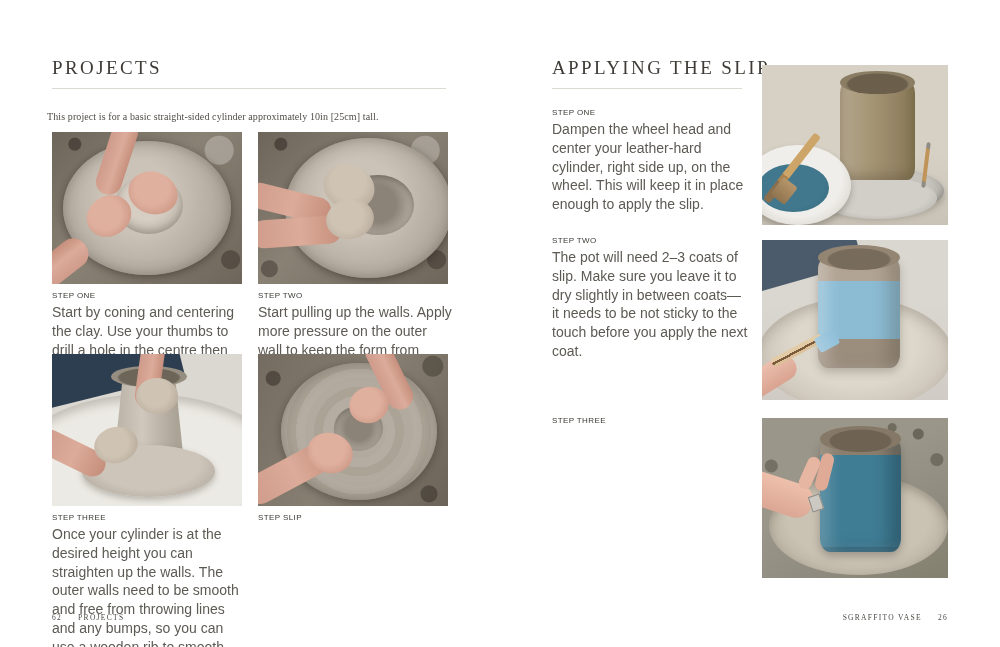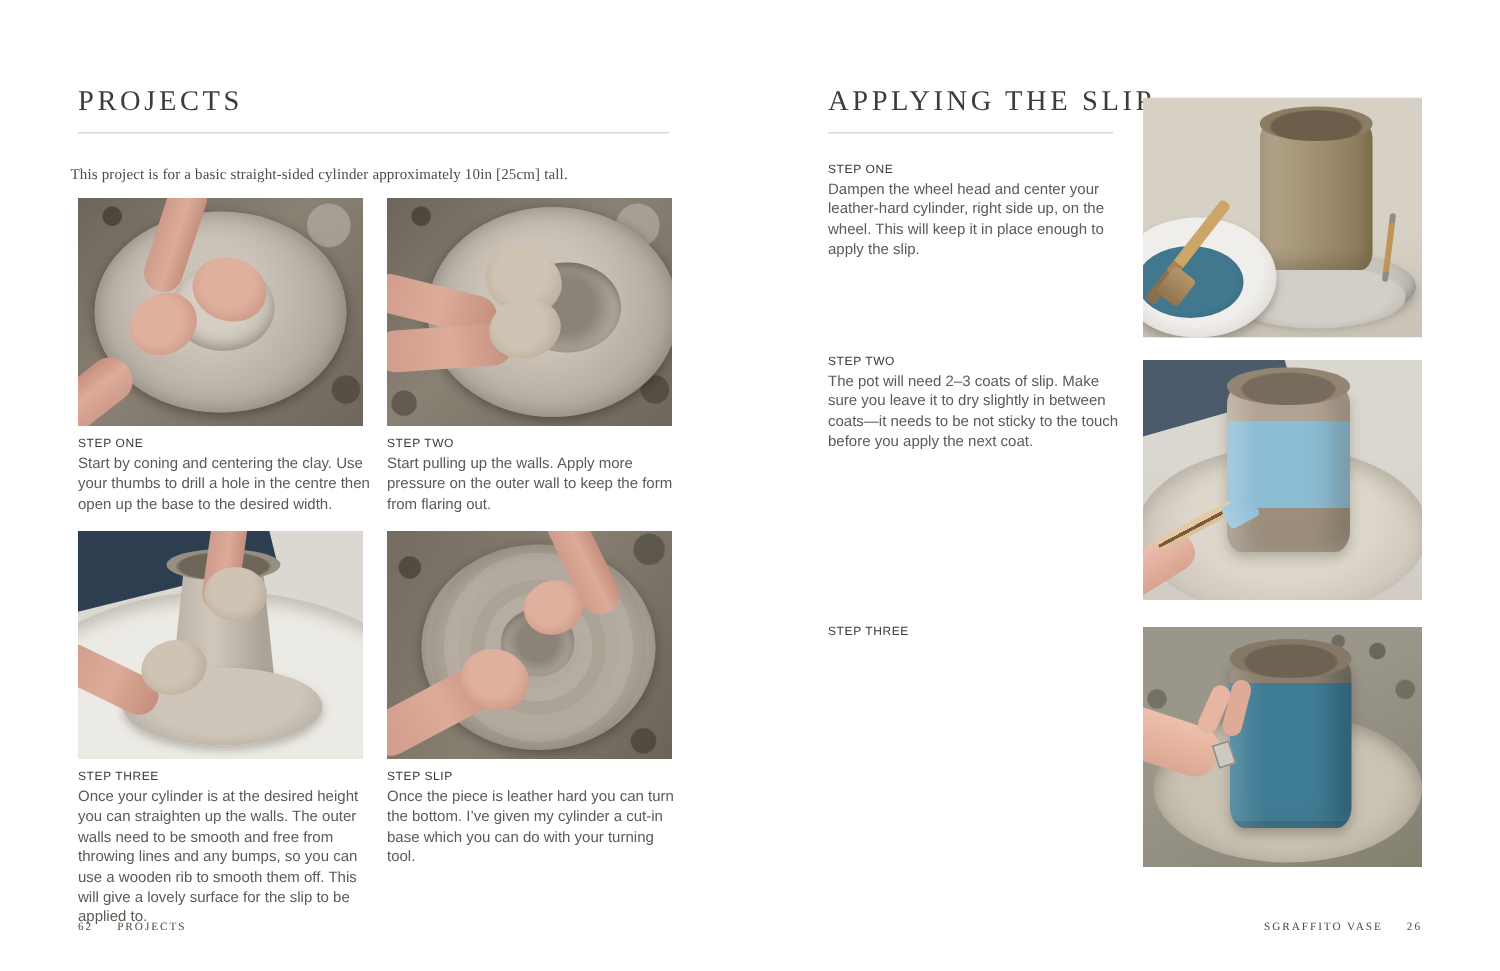--- a/index.html
+++ b/index.html
@@ -7,21 +7,21 @@
           font-family:"Liberation Sans",sans-serif;color:#55524c;}
 
   
   .page-title{position:absolute;margin:0;font-family:"Liberation Serif",serif;font-weight:400;
               font-size:19px;letter-spacing:2.4px;color:#3f3c38;}
   .title-rule{position:absolute;height:1px;background:#dcd8d2;}
   .intro{position:absolute;margin:0;font-family:"Liberation Serif",serif;font-size:10px;
          color:#4f4c47;letter-spacing:.1px;}
   .step{position:absolute;width:196px;}
   .step h4{margin:0 0 3px 0;font-size:8px;font-weight:400;letter-spacing:.4px;color:#3a3833;}
-  .step p{margin:0;font-size:10px;line-height:1.34;color:#5d5a54;}
+  .step p{margin:0;font-size:14px;line-height:1.34;color:#5d5a54;}
   .step p + p{text-indent:10px;margin-top:48px;}
   .footer{position:absolute;top:613px;font-family:"Liberation Serif",serif;font-size:7.5px;
           letter-spacing:1.3px;color:#4c4943;}
   .footer span{display:inline-block;}
   .footer .gap{width:16px;}
   .footer-right{right:52px;text-align:right;}
   .footer-left{left:52px;}
 
   
   .photo{position:absolute;overflow:hidden;}
@@ -214,21 +214,20 @@
     <div class="arm" style="left:-16px;top:104px;width:96px;height:30px;transform:rotate(-28deg);"></div>
     <div class="hand-blob" style="left:26%;top:52%;width:46px;height:40px;transform:rotate(18deg);"></div>
   </figure>
 
   <div class="step" style="left:52px;top:513px;">
     <h4>STEP THREE</h4>
     <p>Once your cylinder is at the desired height you can straighten up the walls. The outer walls need to be smooth and free from throwing lines and any bumps, so you can use a wooden rib to smooth them off. This will give a lovely surface for the slip to be applied to.</p>
   </div>
   <div class="step" style="left:258px;top:513px;">
     <h4>STEP SLIP</h4>
-    <p>Once the piece is leather hard you can turn the bottom. I’ve given my cylinder a cut-in base which you can do with your turning tool.</p>
   </div>
 
   <div class="footer footer-left">
     <span>62</span><span class="gap"></span><span>PROJECTS</span>
   </div>
 
   <h1 class="page-title" style="left:552px;top:57px;">APPLYING THE SLIP</h1>
   <div class="title-rule" style="left:552px;top:88px;width:190px;"></div>
 
   <div class="step" style="left:552px;top:108px;">

